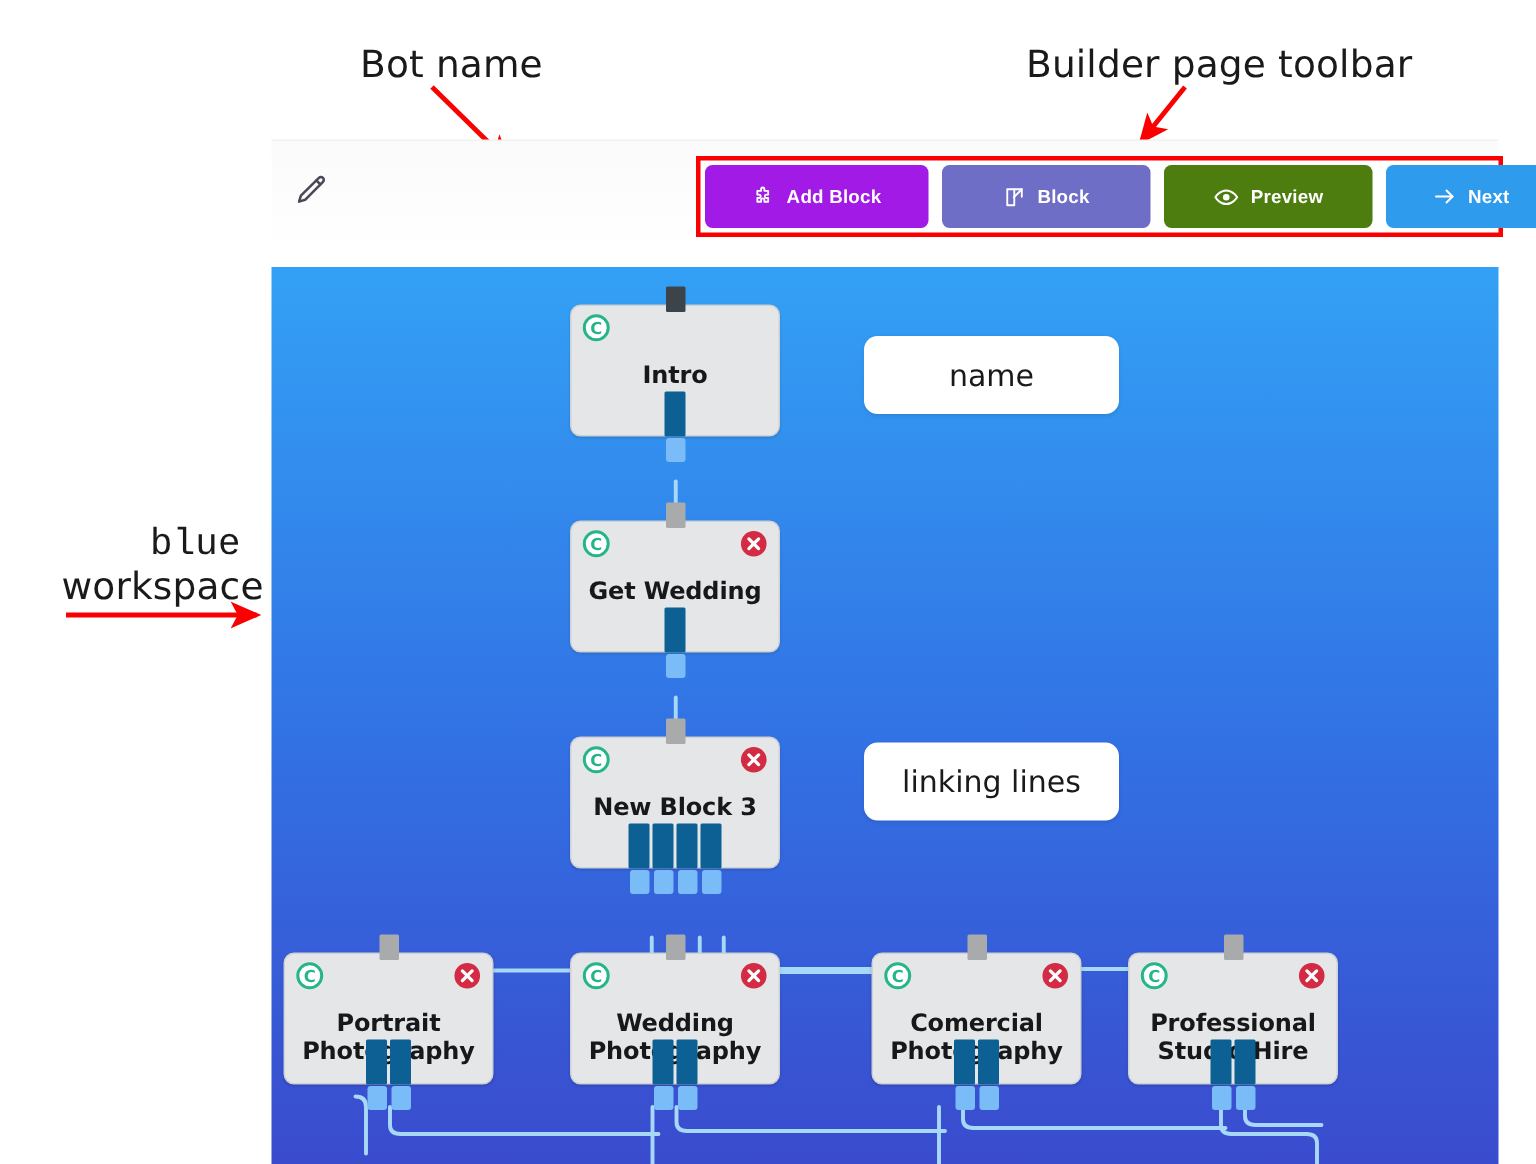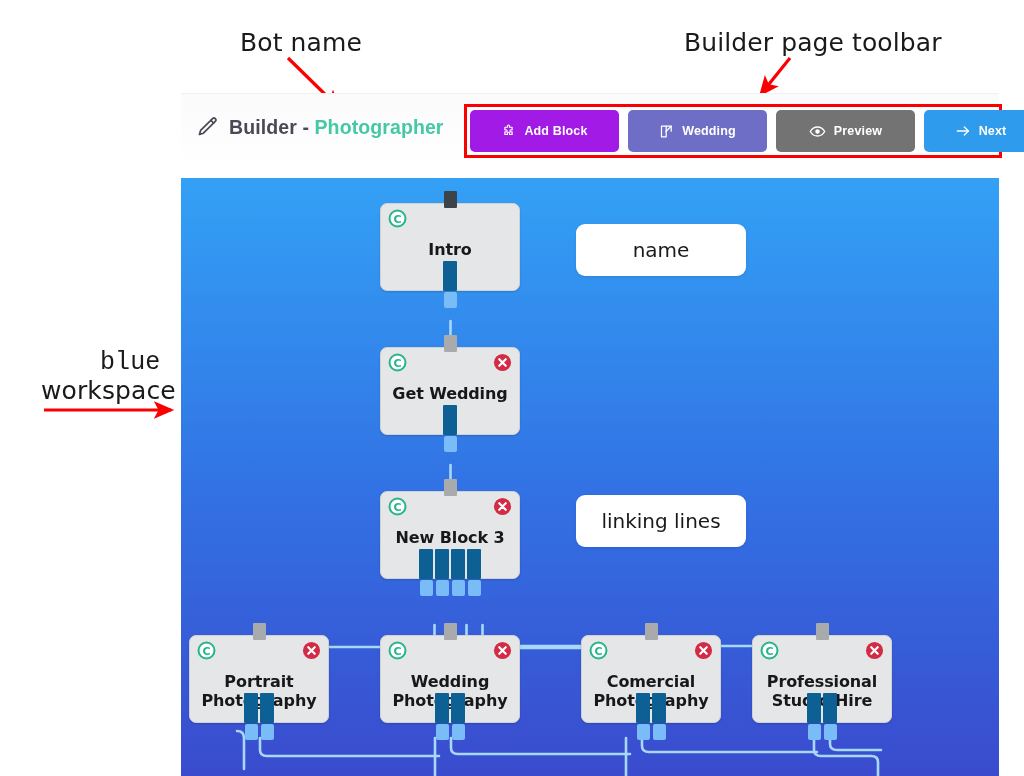--- a/index.html
+++ b/index.html
@@ -43,21 +43,21 @@
   .toolbar { position: absolute; left: 470px; top: 110px; display: flex; gap: 9px; }
   .tb-btn {
     height: 42px; border: none; border-radius: 5px; cursor: pointer;
     display: flex; align-items: center; justify-content: center; gap: 8px;
     color: #ffffff; font-family: Liberation Sans, sans-serif;
     font-size: 12.5px; font-weight: bold; letter-spacing: .15px; padding: 0 14px;
   }
   .tb-btn svg { display:block; }
   .tb-add    { width: 149px; background: #a11ae6; }
   .tb-launch { width: 139px; background: #6f6ec6; }
-  .tb-prev   { width: 139px; background: #737373; }
+  .tb-prev   { width: 139px; background: #4d7c0f; }
   .tb-next   { width: 113px; background: #2e9bed; }
 
   
   .workspace {
     position: absolute; left: 181px; top: 178px; width: 818px; height: 598px;
     background: linear-gradient(180deg, #33a1f5 0%, #3272e4 52%, #3a4bce 100%);
     overflow: hidden;
   }
   .wires { position:absolute; left:0; top:0; width:818px; height:598px; }
 
@@ -112,23 +112,20 @@
   </svg>
 
   <div class="app-panel"></div>
 
   <div class="title-row">
     <span>
       <svg class="pencil-icon" viewBox="0 0 24 24" fill="none" stroke="#4a4a57" stroke-width="1.7" stroke-linecap="round" stroke-linejoin="round">
         <path d="M16.6 3.6a1.9 1.9 0 0 1 2.7 2.7L7.4 18.2 3.4 19.4l1.2-4z"></path>
         <path d="M14.9 5.3 17.6 8"></path>
       </svg>
-    </span>
-    <span class="title-text">
-      <span class="title-main">Builder - </span><span class="title-accent">Photographer</span>
     </span>
   </div>
 
   <div class="toolbar-highlight"></div>
 
   <div class="toolbar">
 
     <button class="tb-btn tb-add">
       <span>
         <svg width="15" height="15" viewBox="0 0 24 24" fill="none" stroke="#fff" stroke-width="1.9" stroke-linejoin="round">
@@ -139,21 +136,21 @@
     </button>
 
     <button class="tb-btn tb-launch">
       <span>
         <svg width="15" height="15" viewBox="0 0 24 24" fill="none" stroke="#fff" stroke-width="2" stroke-linecap="round" stroke-linejoin="round">
           <path d="M4.5 3.5h7.5v17H4.5z" transform="translate(-0.5 0)"></path>
           <path d="M11.5 3.5h8v8"></path>
             <path d="M19.5 3.5 11 12"></path>
         </svg>
       </span>
-      <span>Wedding</span>
+      <span>Block</span>
     </button>
 
     <button class="tb-btn tb-prev">
       <span>
         <svg width="17" height="17" viewBox="0 0 24 24" fill="none" stroke="#fff" stroke-width="1.9">
           <path d="M1.8 12S5.6 5.6 12 5.6 22.2 12 22.2 12 18.4 18.4 12 18.4 1.8 12 1.8 12z"></path>
           <circle cx="12" cy="12" r="3.1" fill="#fff" stroke="none"></circle>
         </svg>
       </span>
       <span>Preview</span>

